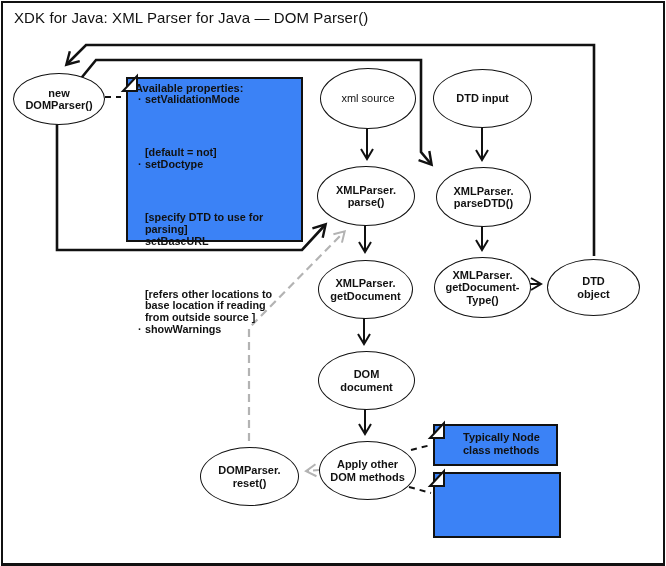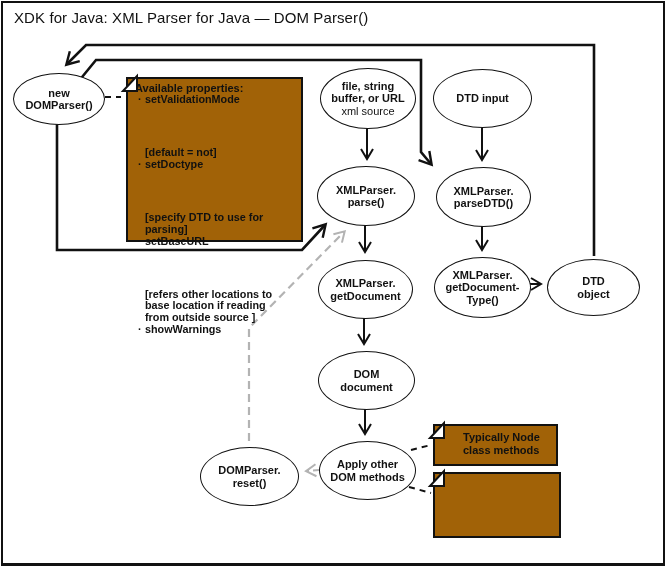--- a/index.html
+++ b/index.html
@@ -15,21 +15,21 @@
   .n-file{left:320px;top:68px;width:94px;height:59px;}
   .n-dtdin{left:433px;top:69px;width:97px;height:57px;}
   .n-parse{left:317px;top:166px;width:96px;height:58px;}
   .n-parsedtd{left:436px;top:167px;width:93px;height:58px;}
   .n-getdoc{left:318px;top:260px;width:93px;height:57px;}
   .n-getdoctype{left:434px;top:257px;width:95px;height:59px;}
   .n-dtdobj{left:547px;top:259px;width:91px;height:55px;}
   .n-domdoc{left:318px;top:351px;width:95px;height:57px;}
   .n-apply{left:319px;top:441px;width:95px;height:57px;}
   .n-reset{left:200px;top:447px;width:97px;height:57px;}
-  .note{position:absolute;z-index:2;border:2px solid #111;background:#a16207;box-sizing:border-box;}
+  .note{position:absolute;z-index:2;border:2px solid #111;background:#3b82f6;box-sizing:border-box;}
   .dogear{position:absolute;left:-8px;top:-8px;width:22px;height:22px;}
   .note-props{left:126px;top:77px;width:177px;height:165px;padding:3px 5px 0 7px;}
   .props-header{font-size:11px;font-weight:bold;line-height:1.12;}
   .pitem{font-size:10.8px;line-height:1.1;font-weight:bold;}
   .pname{padding-left:3px;}
   .pname .bullet{display:inline-block;width:7px;}
   .pdetail{padding-left:10px;white-space:pre-line;margin-top:41px;}
   .pdetail:empty{display:none;}
   .note-nodemethods{left:433px;top:424px;width:125px;height:42px;padding:5px 2px 0 28px;}
   .note-print{left:433px;top:472px;width:128px;height:66px;padding:4px 2px 0 21px;}
@@ -75,22 +75,20 @@
   <path d="M 105 97 L 121 97" fill="none" stroke="#111" stroke-width="2" stroke-dasharray="6 5"></path>
   <path d="M 411 450 L 431 445" fill="none" stroke="#111" stroke-width="2" stroke-dasharray="6 5"></path>
   <path d="M 409 487 L 431 493" fill="none" stroke="#111" stroke-width="2" stroke-dasharray="6 5"></path>
 </svg>
 
 <div class="node n-newdom">
   <div class="label">new
 DOMParser()</div>
 </div>
 <div class="node n-file">
-  <div class="label">file, string
-buffer, or URL</div>
   <div class="sub">xml source</div>
 </div>
 <div class="node n-dtdin">
   <div class="label">DTD input</div>
 </div>
 <div class="node n-parse">
   <div class="label">XMLParser.
 parse()</div>
 </div>
 <div class="node n-parsedtd">

